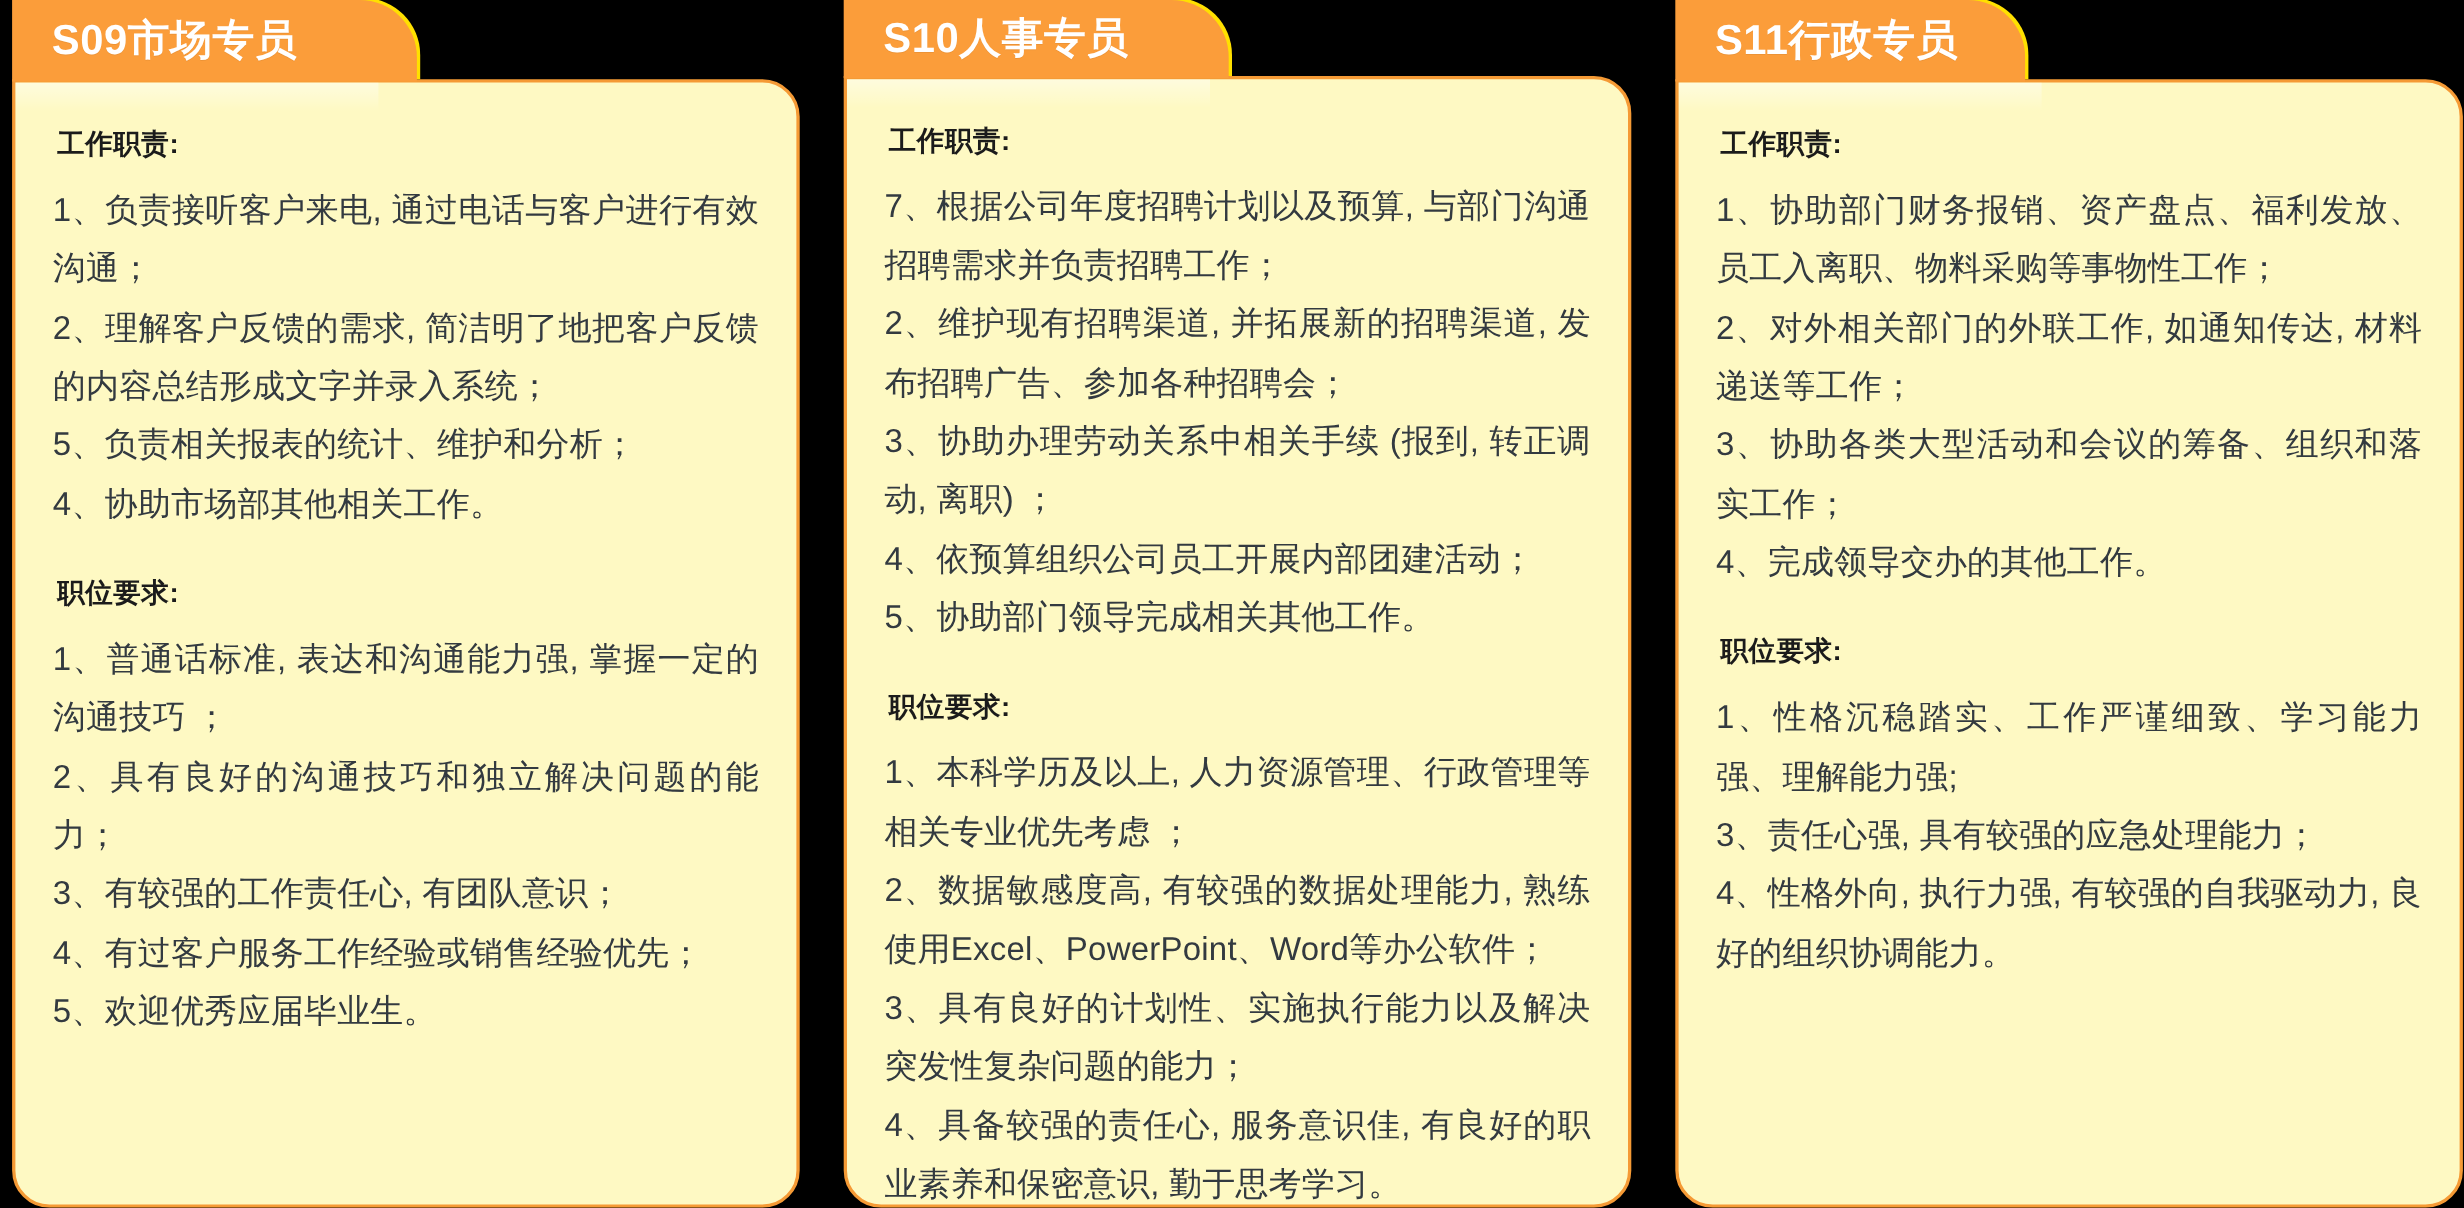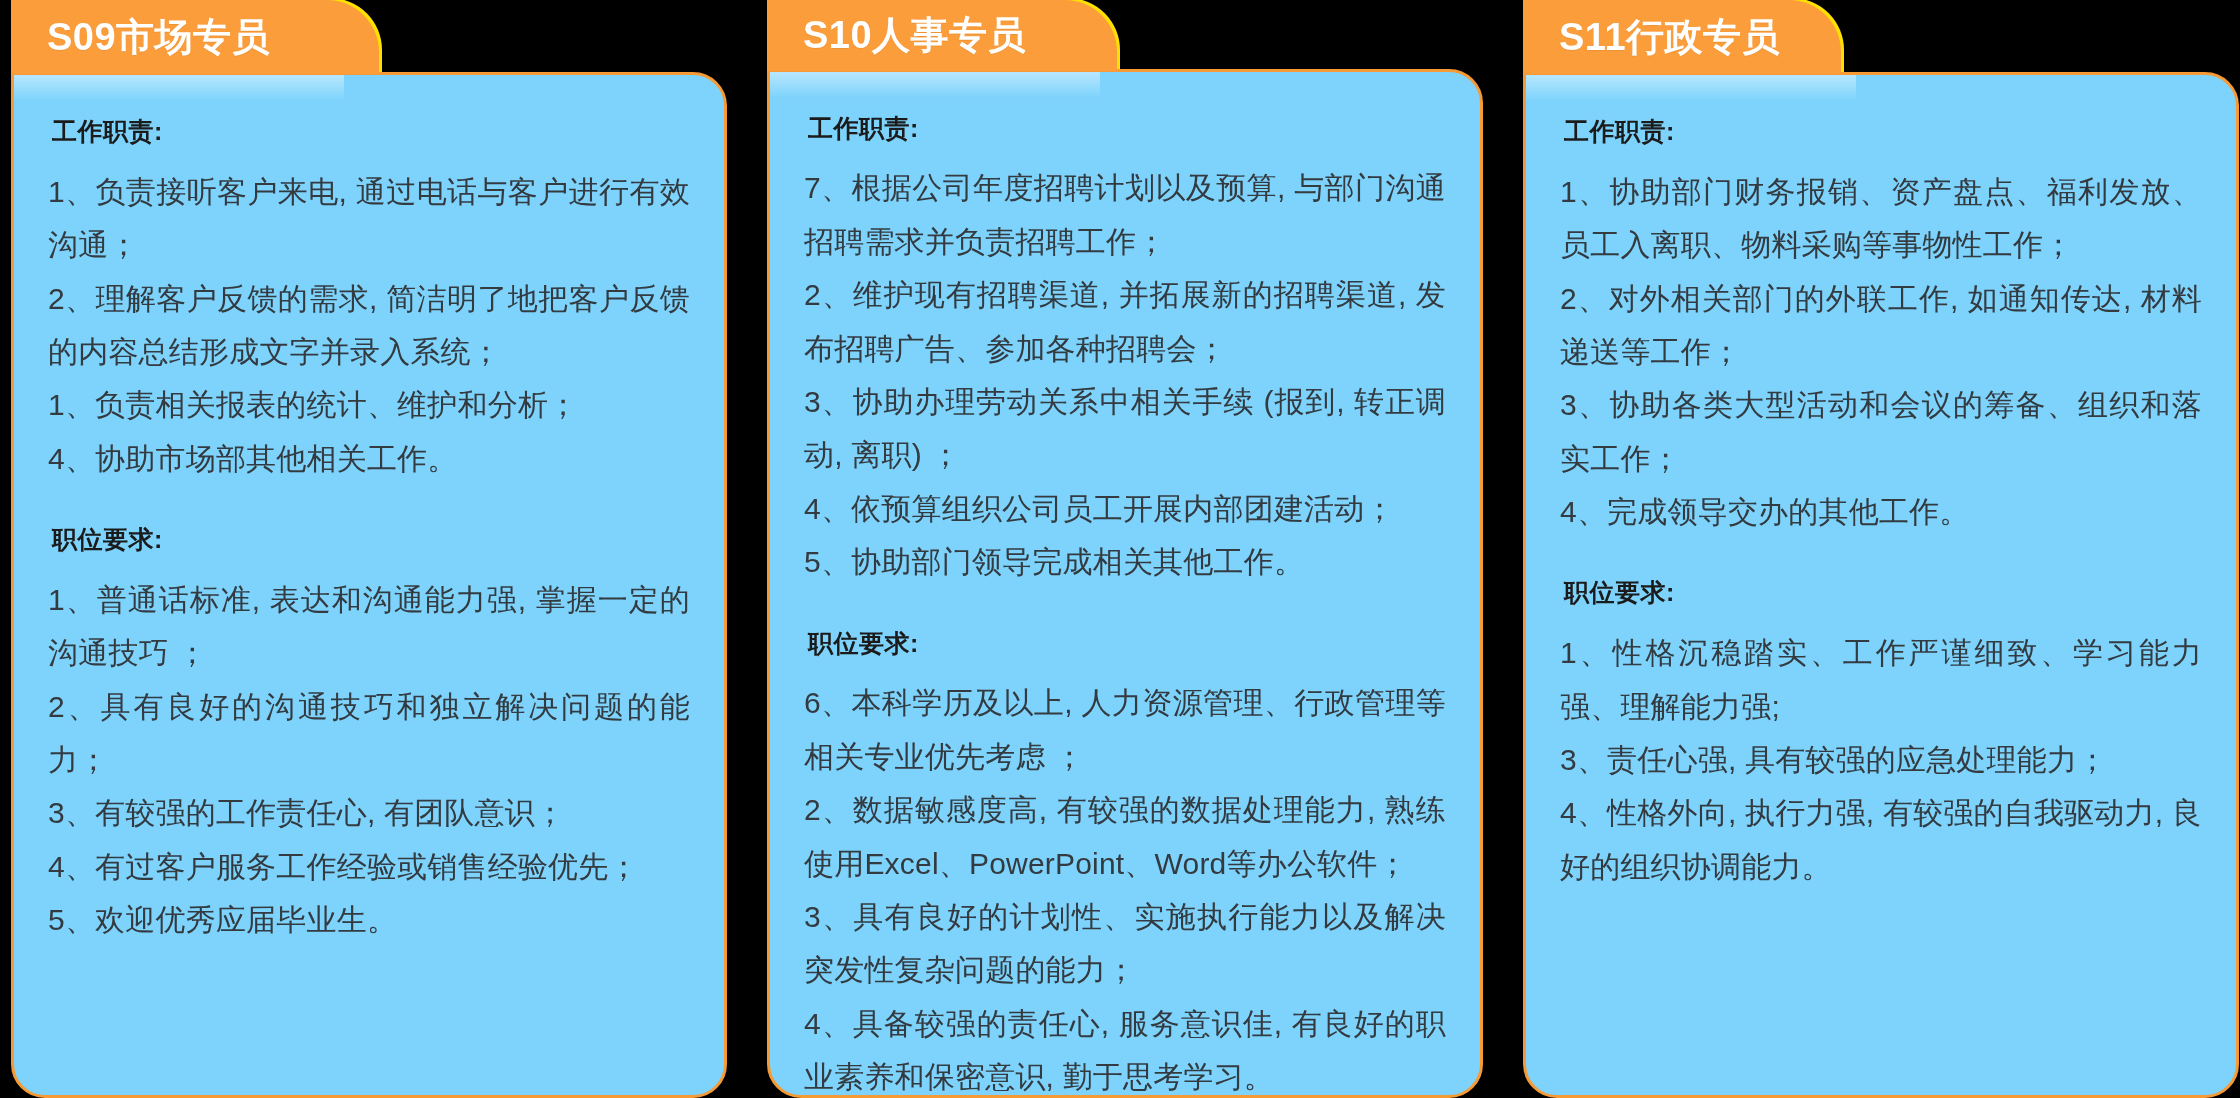--- a/index.html
+++ b/index.html
@@ -47,21 +47,21 @@
     letter-spacing:.5px;
     line-height:1;
     white-space:nowrap;
     text-shadow:0 1px 0 rgba(0,0,0,.06);
   }
 
   
   .body{
     position:relative;
     flex:1 1 auto;
-    background:#7dd3fc;
+    background:#fef9c3;
     border:3px solid #F59A35;
     border-top-left-radius:0;
     border-top-right-radius:34px;
     border-bottom-left-radius:34px;
     border-bottom-right-radius:34px;
     border-top:3px solid #F59A35;
     box-sizing:border-box;
     padding:42px 34px 30px 34px;
     margin-top:-2px;
     overflow:hidden;
@@ -122,21 +122,21 @@
     <div class="tab">
       <div class="tab-title">S09市场专员</div>
     </div>
     <div class="body">
 
       <div class="section">
         <div class="heading"><span>工作职责:</span></div>
         <ul class="items">
           <li>1、负责接听客户来电, 通过电话与客户进行有效沟通；</li>
           <li>2、理解客户反馈的需求, 简洁明了地把客户反馈的内容总结形成文字并录入系统；</li>
-          <li>1、负责相关报表的统计、维护和分析；</li>
+          <li>5、负责相关报表的统计、维护和分析；</li>
           <li>4、协助市场部其他相关工作。</li>
         </ul>
       </div>
 
       <div class="section">
         <div class="heading"><span>职位要求:</span></div>
         <ul class="items">
           <li>1、普通话标准, 表达和沟通能力强, 掌握一定的沟通技巧 ；</li>
           <li>2、具有良好的沟通技巧和独立解决问题的能力；</li>
           <li>3、有较强的工作责任心, 有团队意识；</li>
@@ -161,21 +161,21 @@
           <li>2、维护现有招聘渠道, 并拓展新的招聘渠道, 发布招聘广告、参加各种招聘会；</li>
           <li>3、协助办理劳动关系中相关手续 (报到, 转正调动, 离职) ；</li>
           <li>4、依预算组织公司员工开展内部团建活动；</li>
           <li>5、协助部门领导完成相关其他工作。</li>
         </ul>
       </div>
 
       <div class="section">
         <div class="heading"><span>职位要求:</span></div>
         <ul class="items">
-          <li>6、本科学历及以上, 人力资源管理、行政管理等相关专业优先考虑 ；</li>
+          <li>1、本科学历及以上, 人力资源管理、行政管理等相关专业优先考虑 ；</li>
           <li>2、数据敏感度高, 有较强的数据处理能力, 熟练使用Excel、PowerPoint、Word等办公软件；</li>
           <li>3、具有良好的计划性、实施执行能力以及解决突发性复杂问题的能力；</li>
           <li>4、具备较强的责任心, 服务意识佳, 有良好的职业素养和保密意识, 勤于思考学习。</li>
         </ul>
       </div>
 
     </div>
   </div>
 
   <div class="card">

